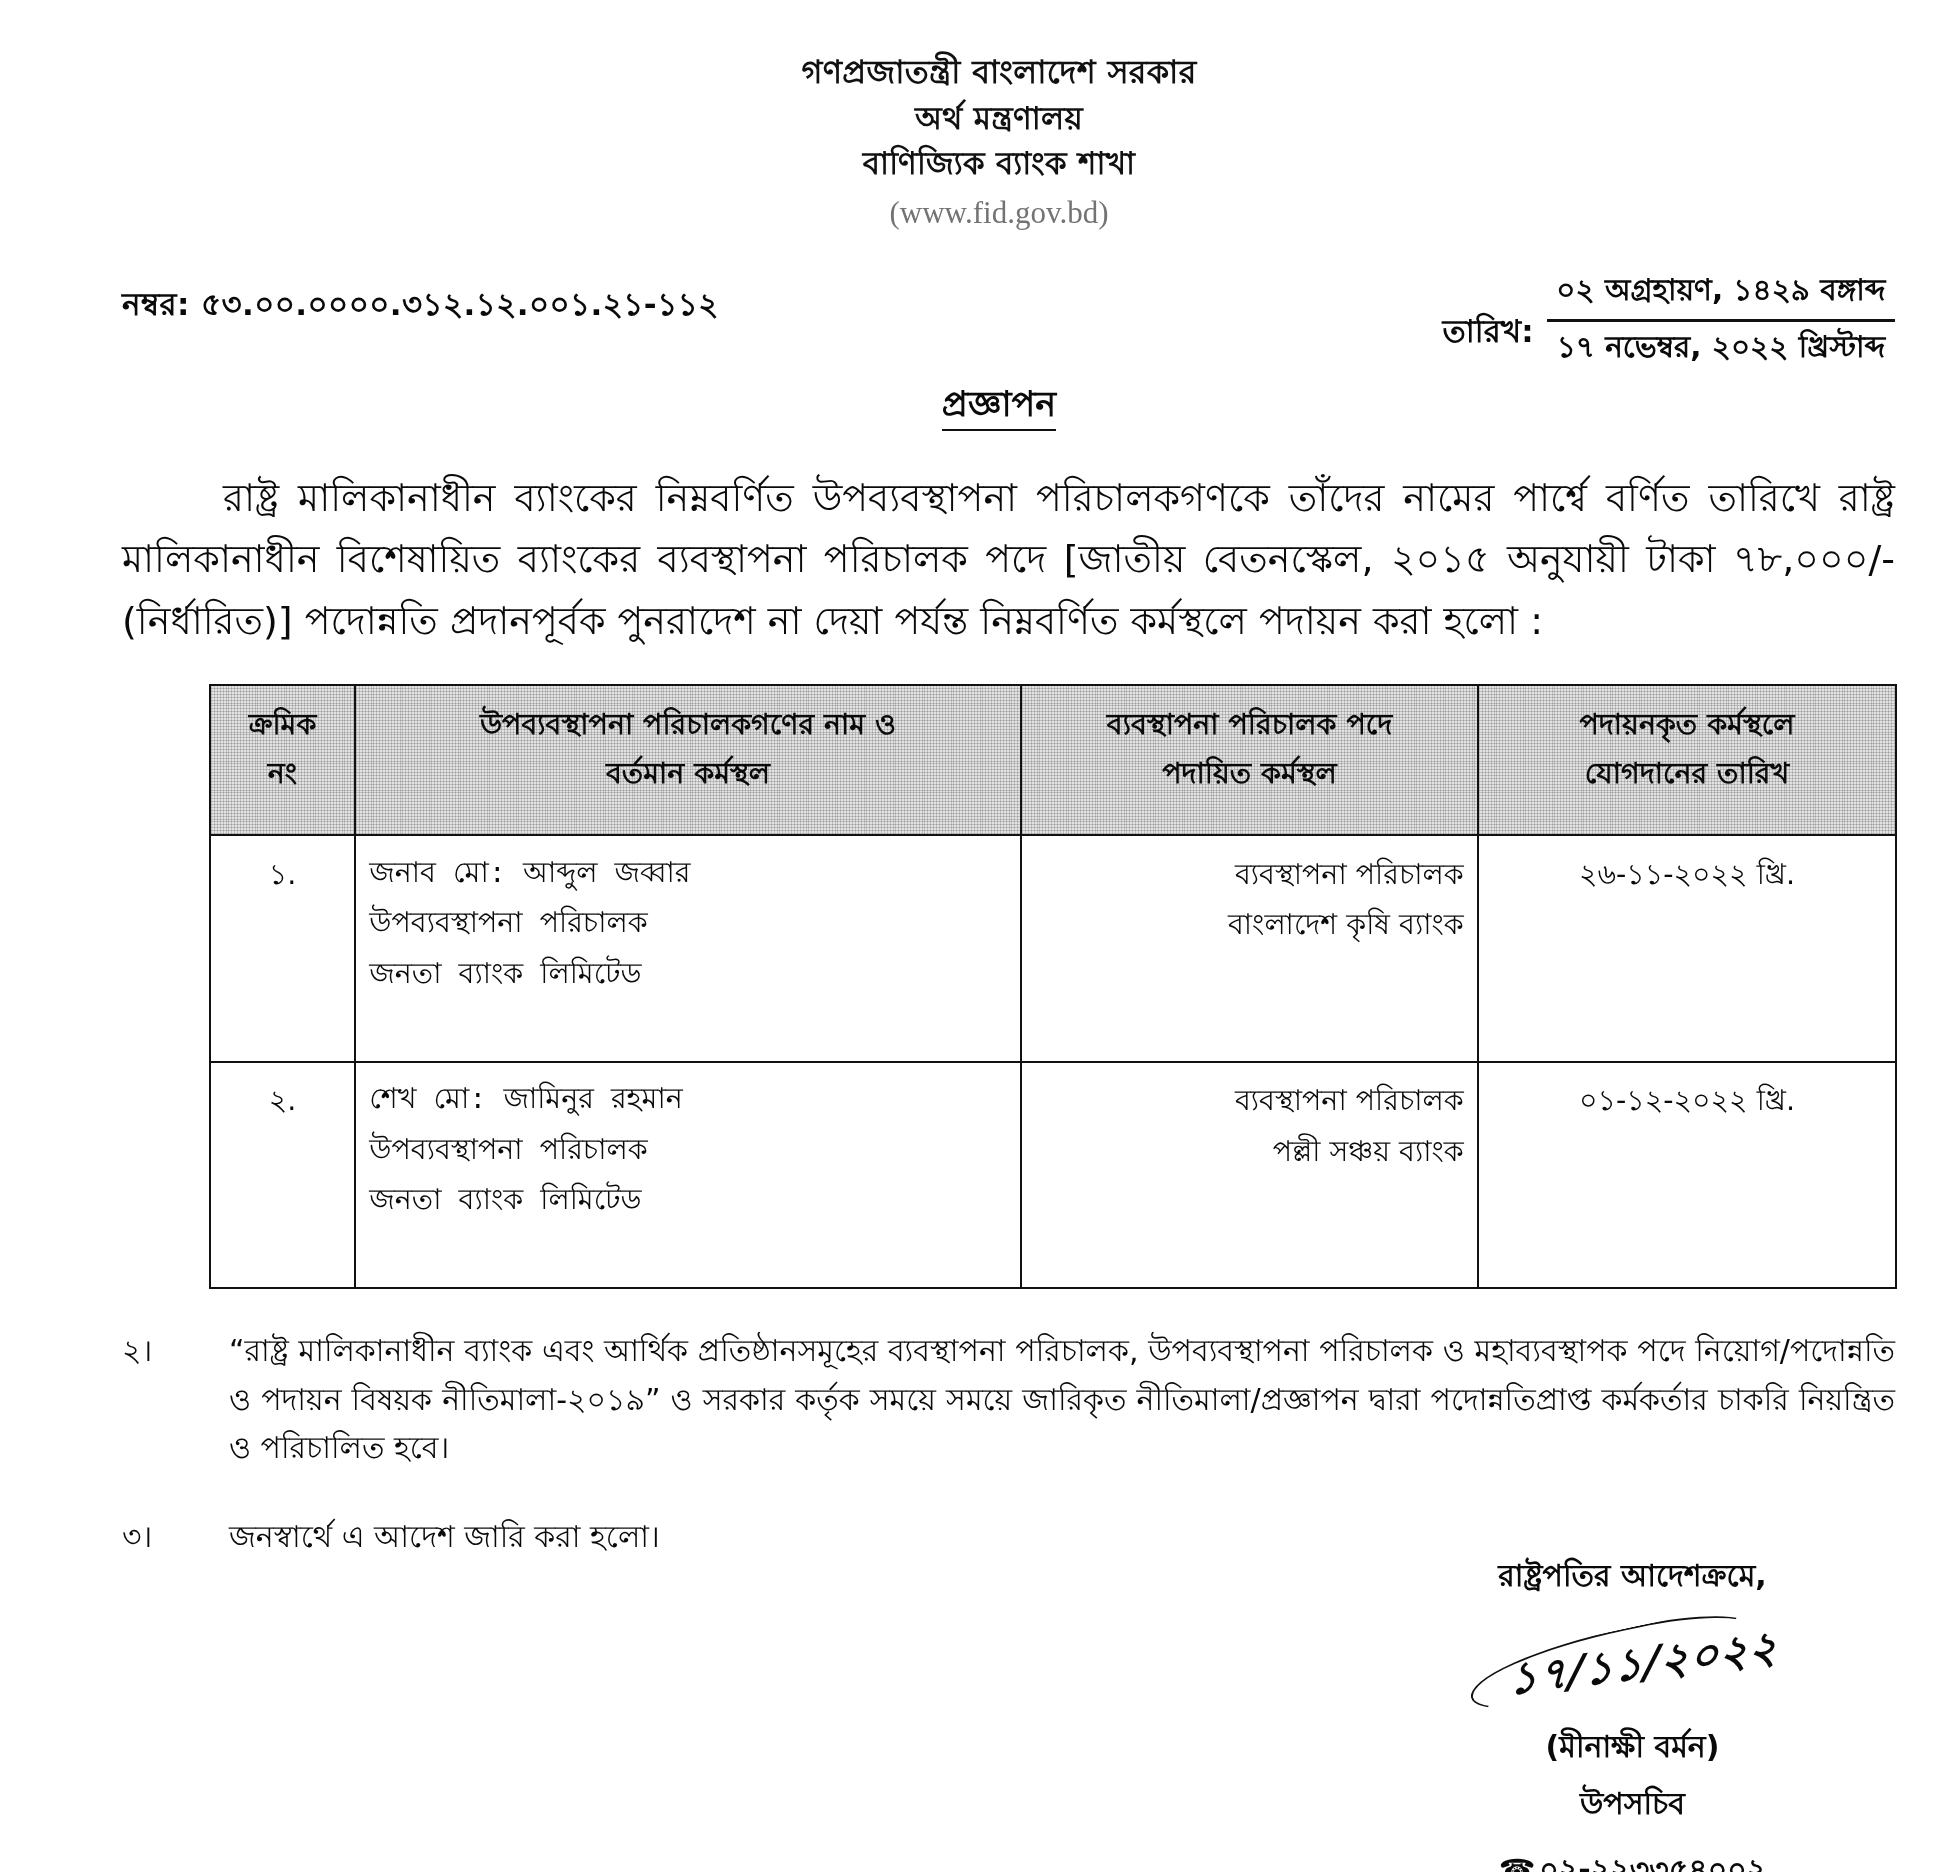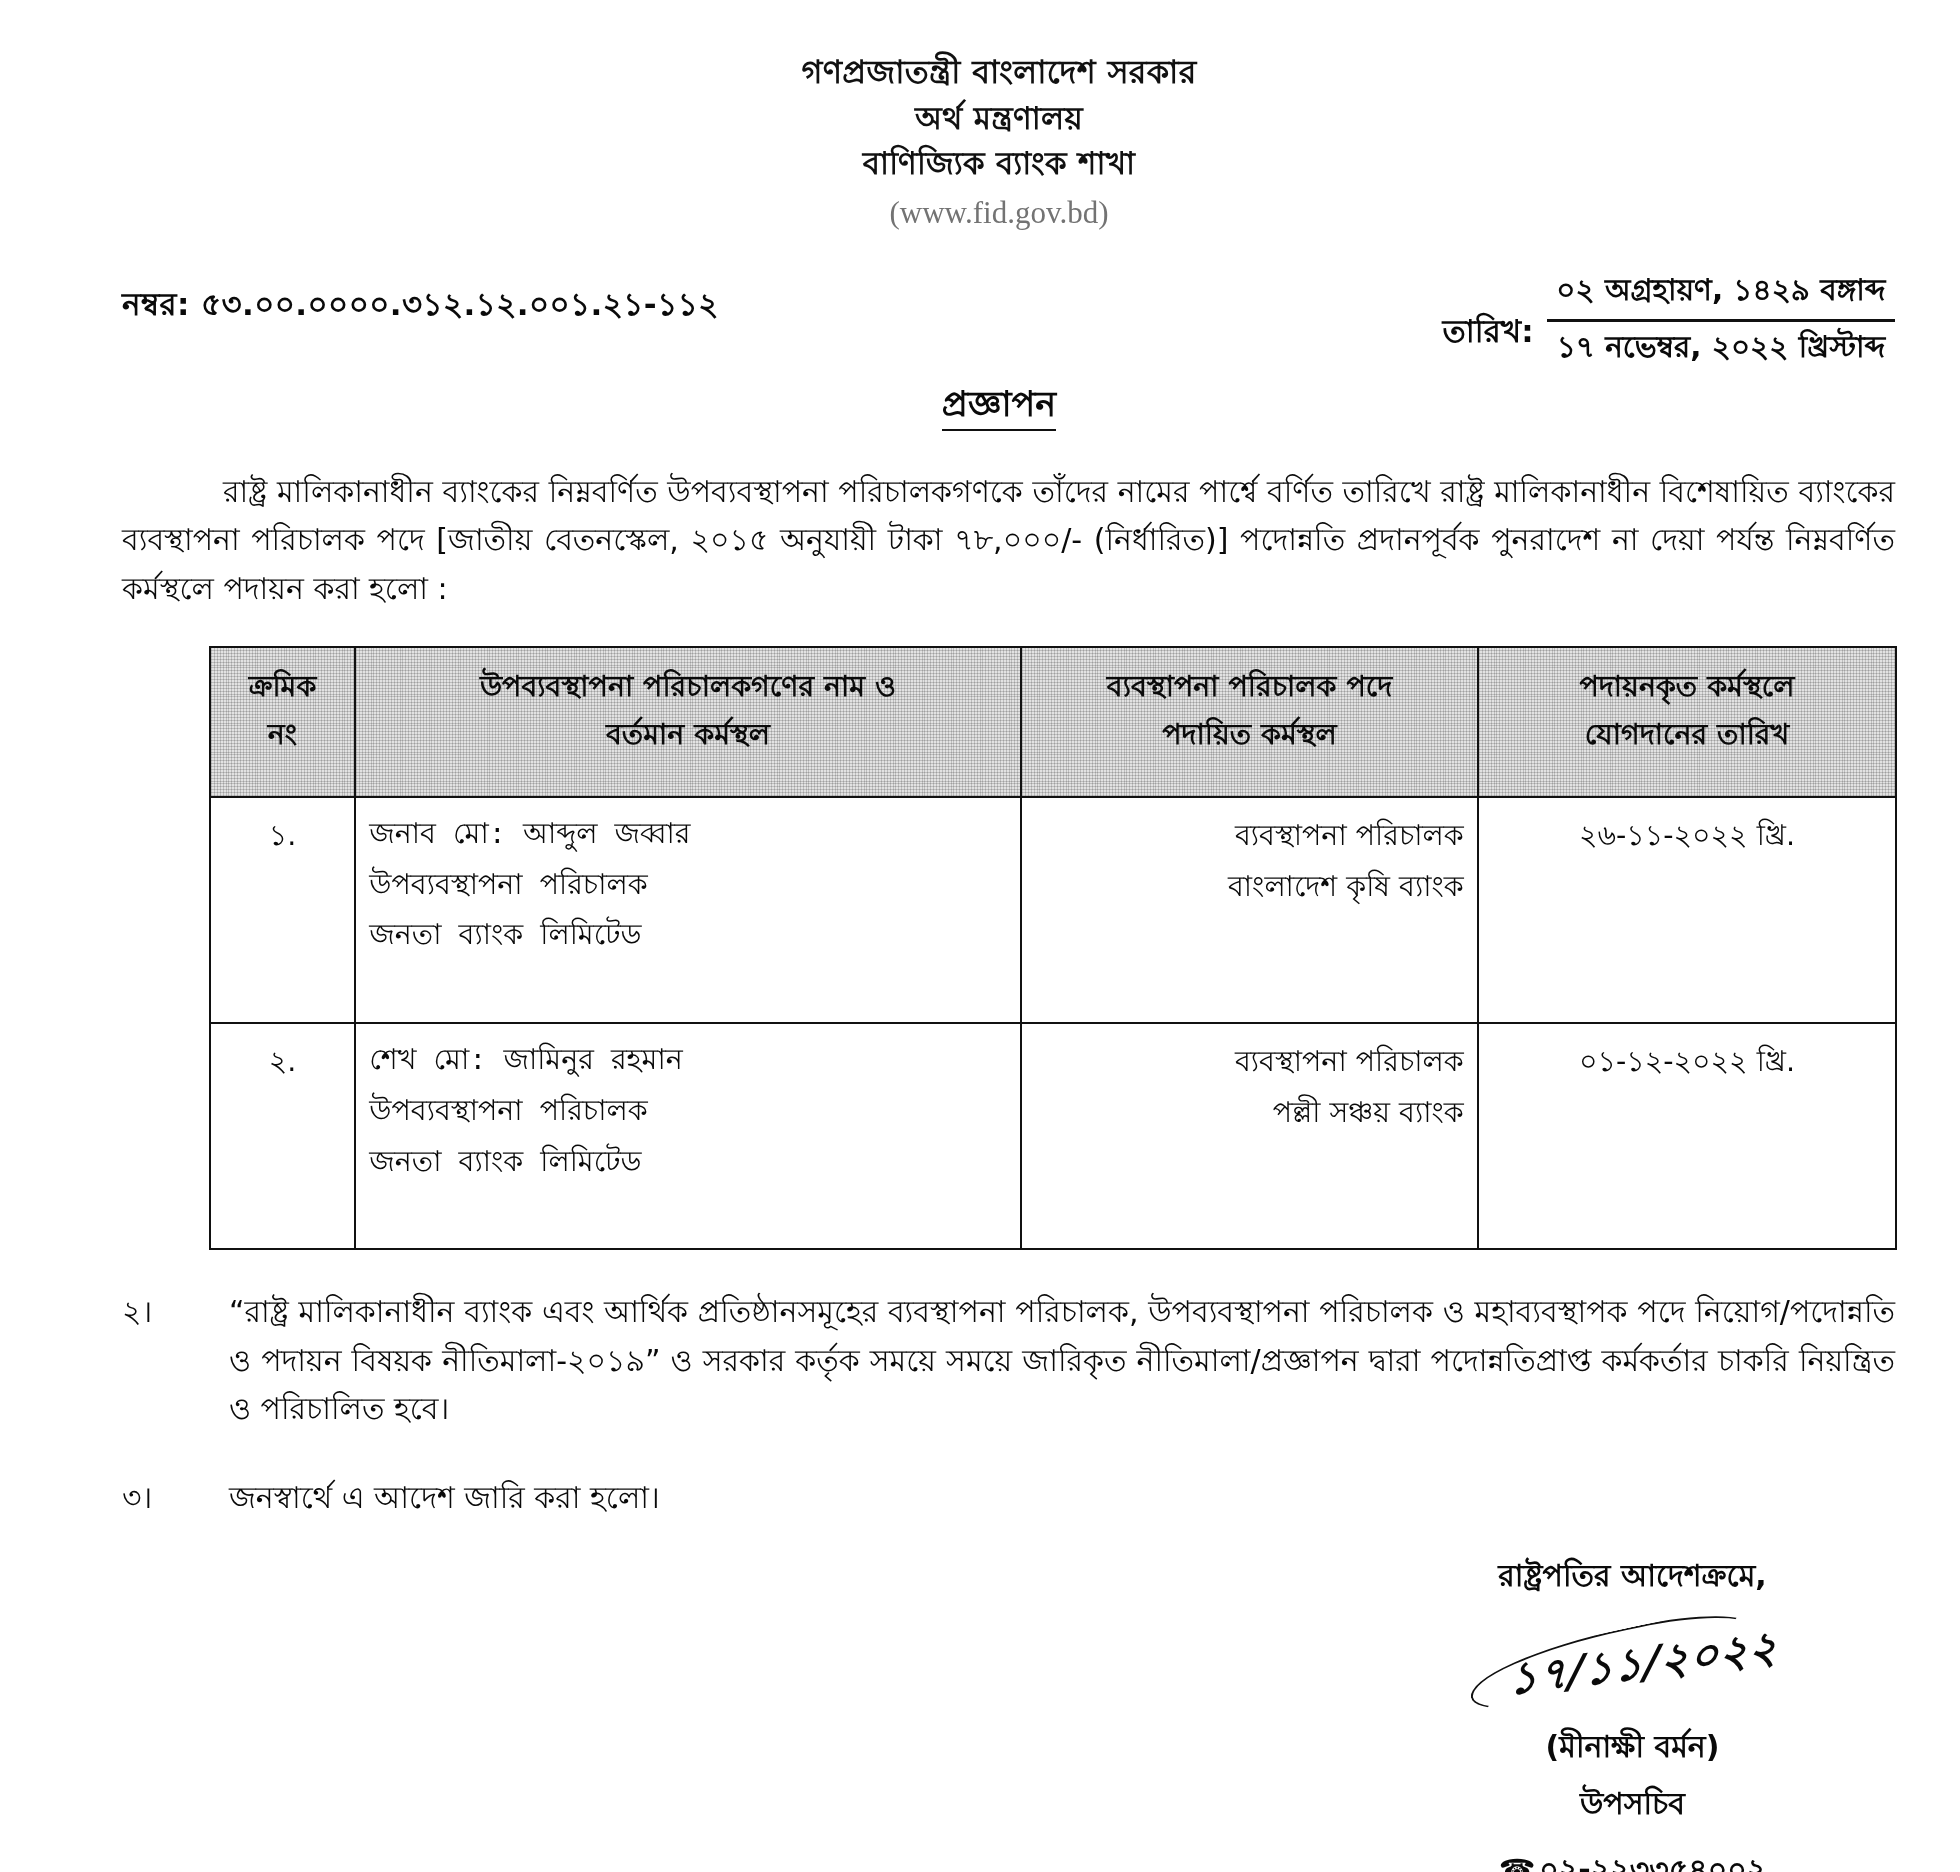--- a/index.html
+++ b/index.html
@@ -103,21 +103,21 @@
     font-size: 35px;
     font-weight: 700;
     border-bottom: 2.9px solid #111;
     padding-bottom: 4.8px;
   }
 
   
   .body-text {
     margin: 32px 84px 0 103px;
     font-family: "DejaVu Sans", "Liberation Sans", sans-serif;
-    font-size: 30px;
+    font-size: 38px;
     line-height: 1.62;
     text-align: justify;
     text-justify: inter-word;
     font-weight: 500;
   }
   .body-text.indent { text-indent: 101px; }
 
   .numbered {
     margin: 0 84px 0 103px;
     display: flex;

